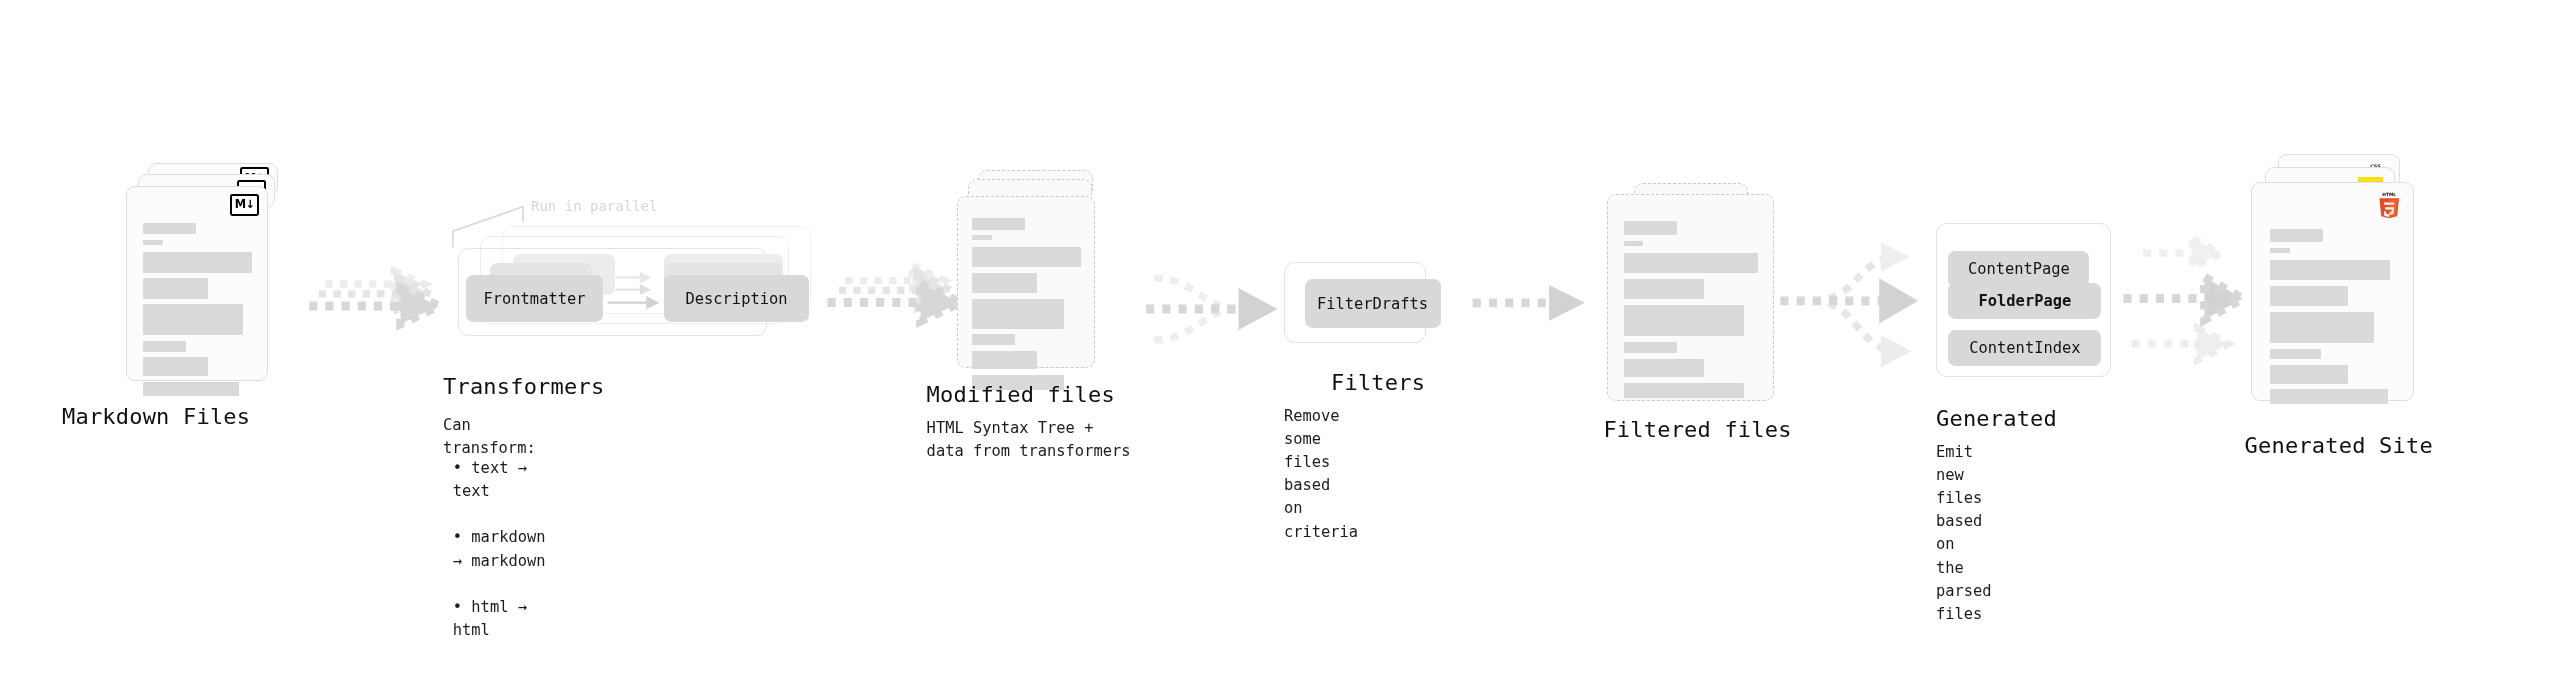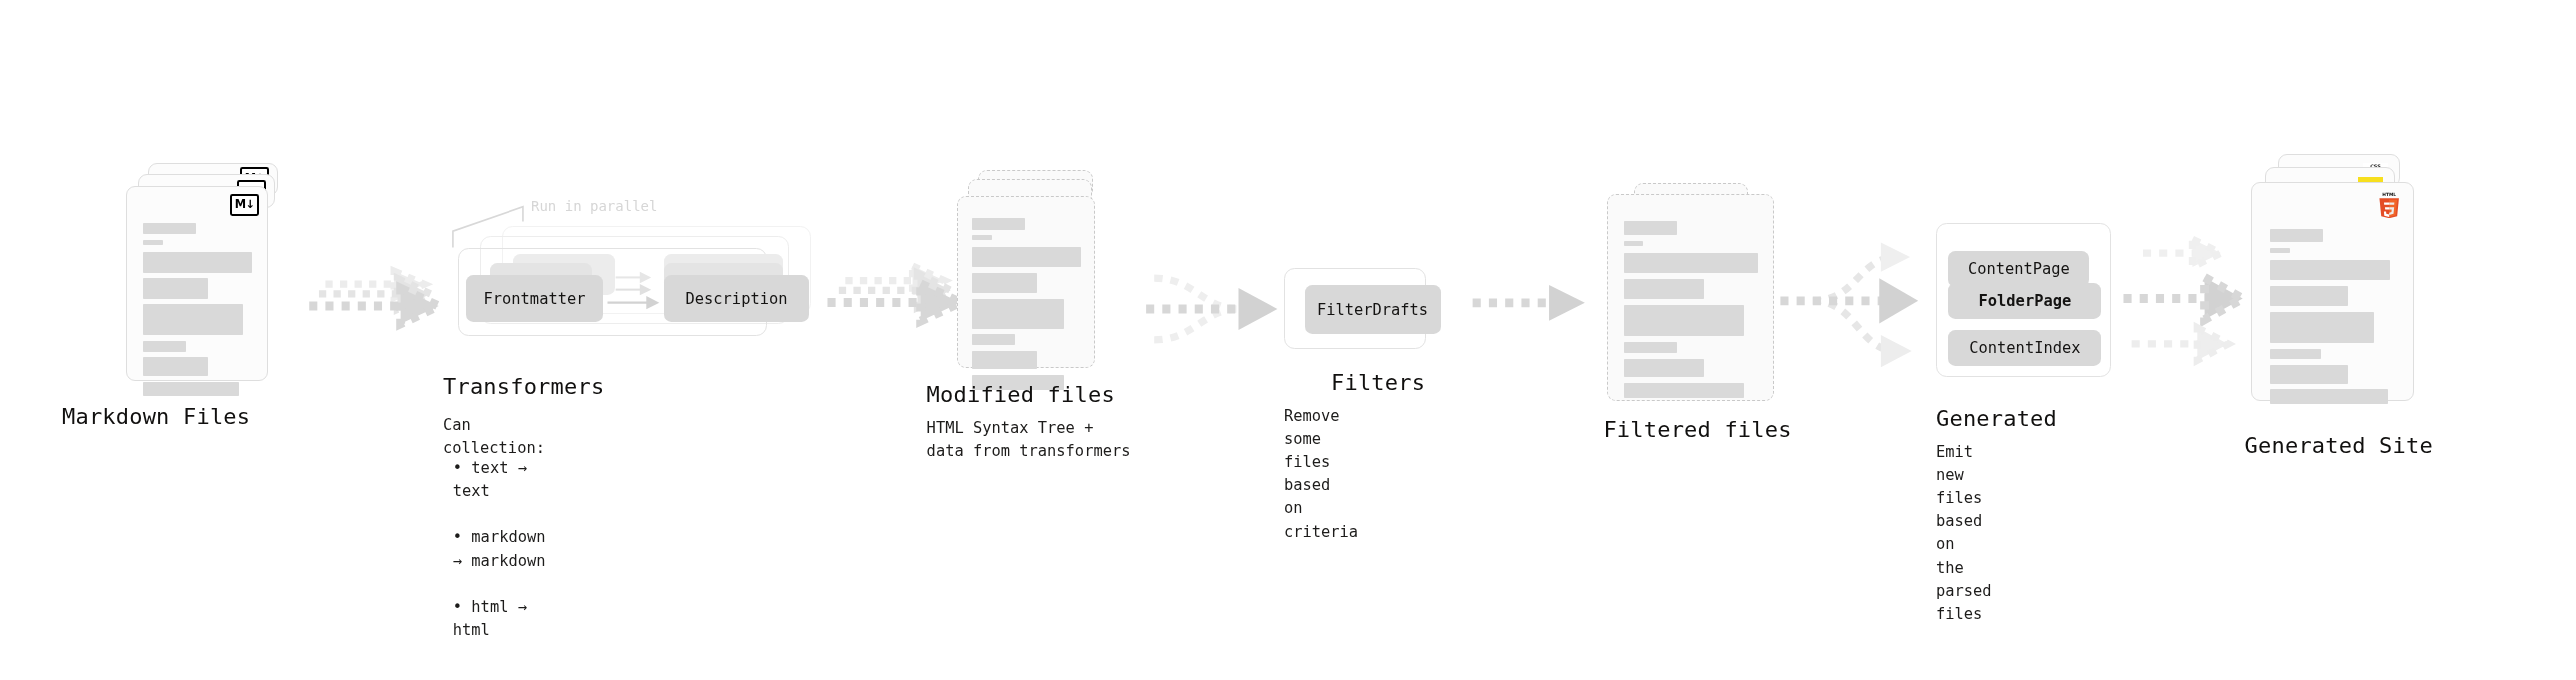--- a/index.html
+++ b/index.html
@@ -154,21 +154,21 @@
         <line x1="-8" y1="40" x2="42" y2="40"></line>
           <polygon points="41,34 53,40 41,46"></polygon>
       </g>
     </svg>
 
     <div class="chip" style="left:23px;top:80px;width:137px;height:47px;">Frontmatter</div>
     <div class="chip" style="left:221px;top:80px;width:145px;height:47px;">Description</div>
 
     <div class="stage-title" style="position:absolute;left:0px;top:179px;">Transformers</div>
 
-    <div class="stage-desc" style="position:absolute;left:0px;top:219px;">Can collection:</div>
+    <div class="stage-desc" style="position:absolute;left:0px;top:219px;">Can transform:</div>
 
     <div style="position:absolute;left:9.8px;top:239px;">
       <div class="stage-desc">
         <span>•&nbsp;</span><span>text → text</span>
       </div>
       <div class="stage-desc">
         <span>•&nbsp;</span><span>markdown → markdown</span>
       </div>
       <div class="stage-desc">
         <span>•&nbsp;</span><span>html → html</span>
@@ -215,21 +215,21 @@
   </div>
 
   <svg class="arrow-svg" style="left:1138px;top:260px;" width="154" height="98" viewBox="0 0 190 120">
     <path d="M20 22 C70 22 80 60 125 60" fill="none" stroke="#eeeeee" stroke-width="9" stroke-dasharray="10 10"></path>
     <path d="M20 98 C70 98 80 60 125 60" fill="none" stroke="#eeeeee" stroke-width="9" stroke-dasharray="10 10"></path>
     <line x1="10" y1="60" x2="128" y2="60" stroke="#d7d7d7" stroke-width="11" stroke-dasharray="10 10"></line>
     <polygon points="124,34 172,60 124,86" fill="#d2d2d2"></polygon>
   </svg>
 
   <div class="stage" style="left:1284px;top:252px;">
-    <div class="pbox" style="left:0px;top:16px;width:142px;height:81px;">
+    <div class="pbox" style="left:0px;top:10px;width:142px;height:81px;">
       <div class="chip" style="left:19.5px;top:16.3px;width:136px;height:49px;">FilterDrafts</div>
     </div>
     <div class="stage-title" style="position:absolute;left:0px;top:118px;margin-left:47px;">Filters</div>
     <div class="stage-desc" style="position:absolute;left:0px;top:153px;">Remove some files based
 on criteria</div>
   </div>
 
   <svg class="arrow-svg" style="left:1471px;top:280px;" width="122" height="49" viewBox="0 0 150 60">
     <line x1="2" y1="28" x2="100" y2="28" stroke="#d7d7d7" stroke-width="11" stroke-dasharray="10 10"></line>
     <polygon points="96,6 140,28 96,50" fill="#d2d2d2"></polygon>

